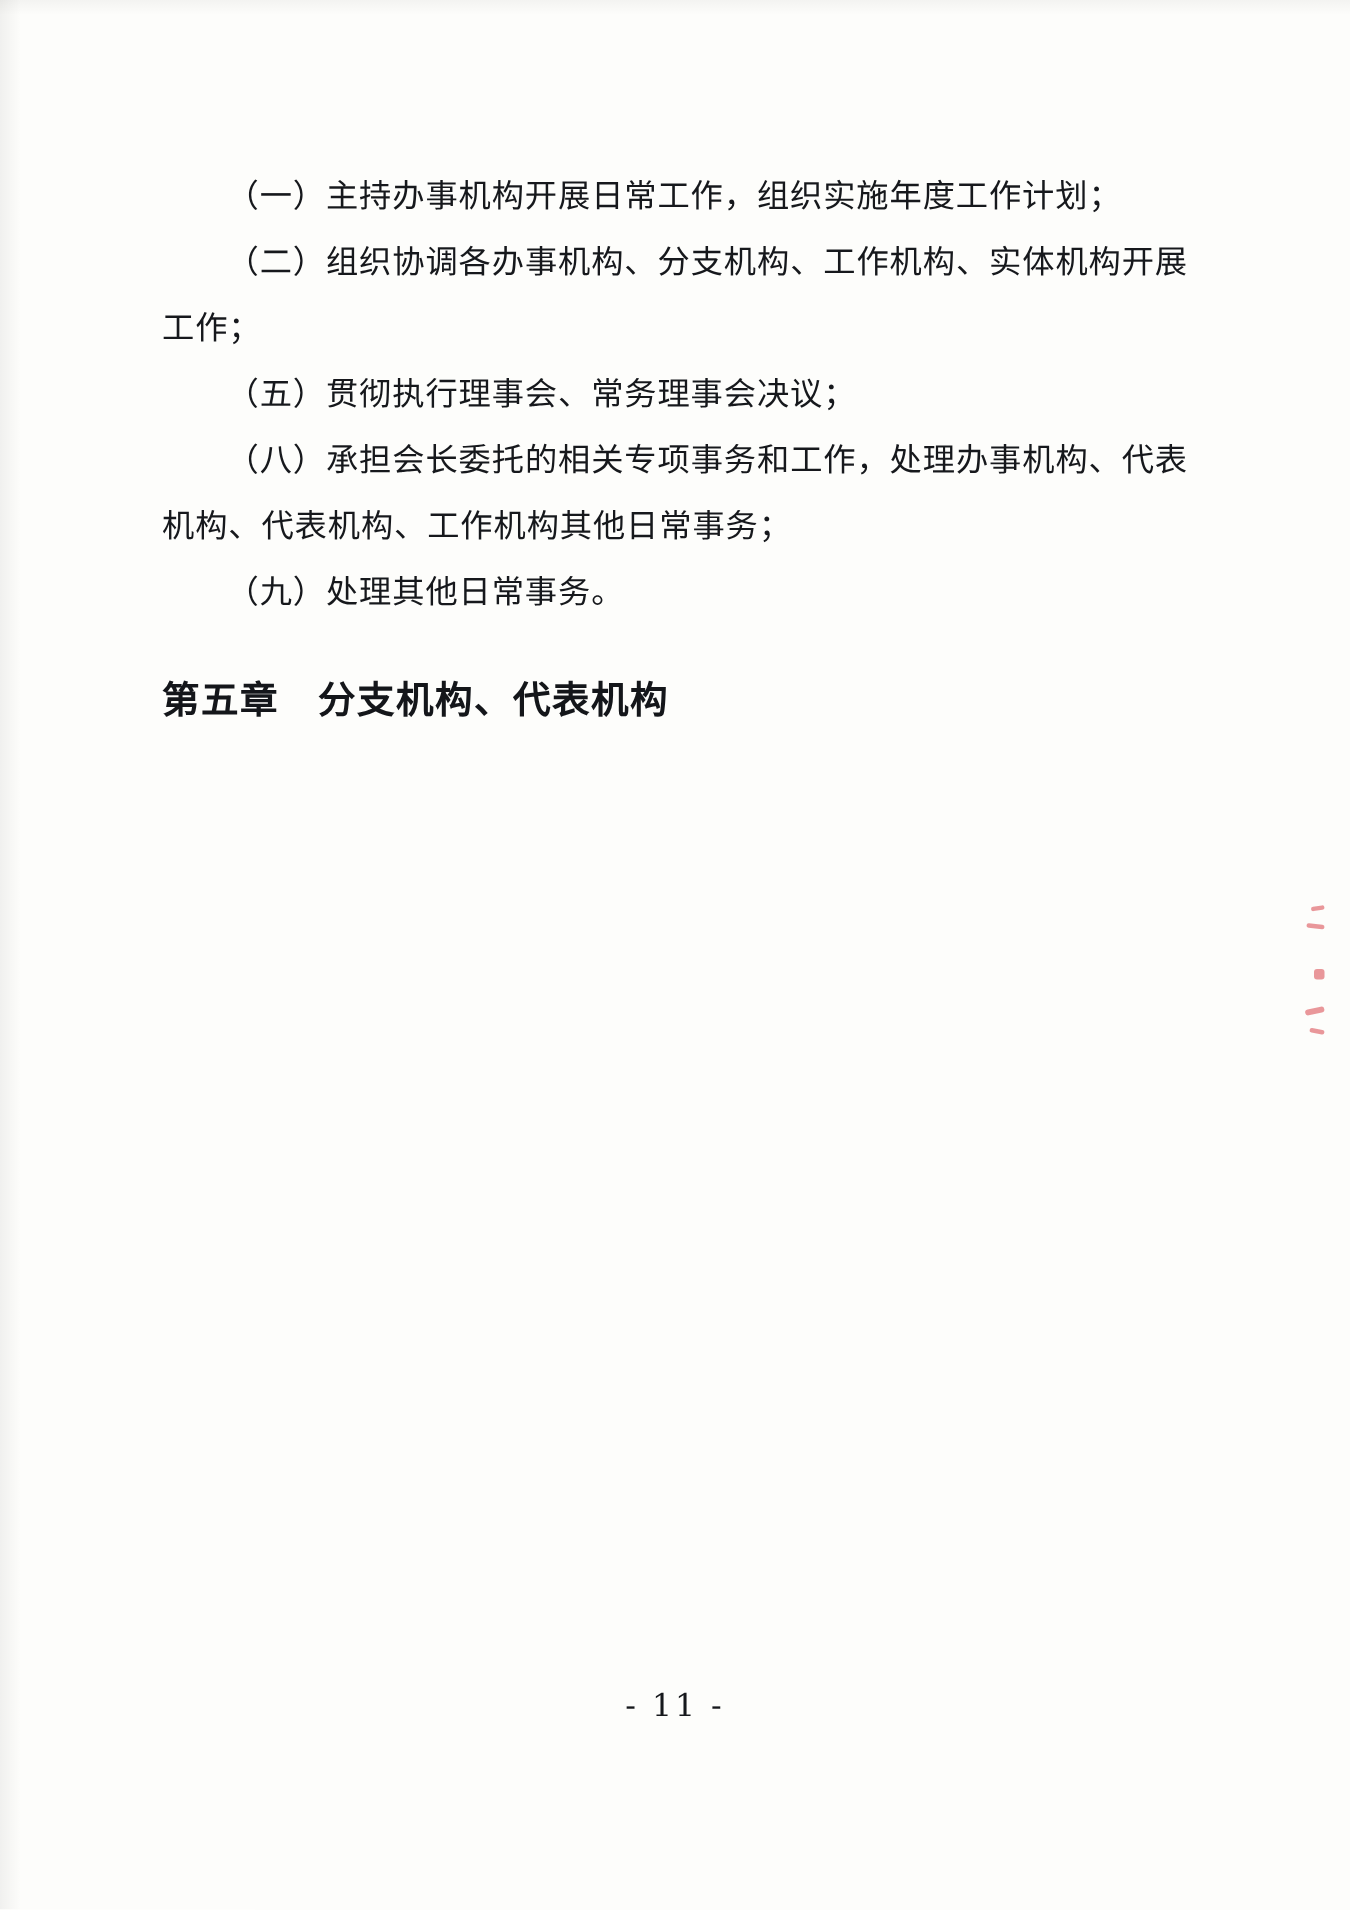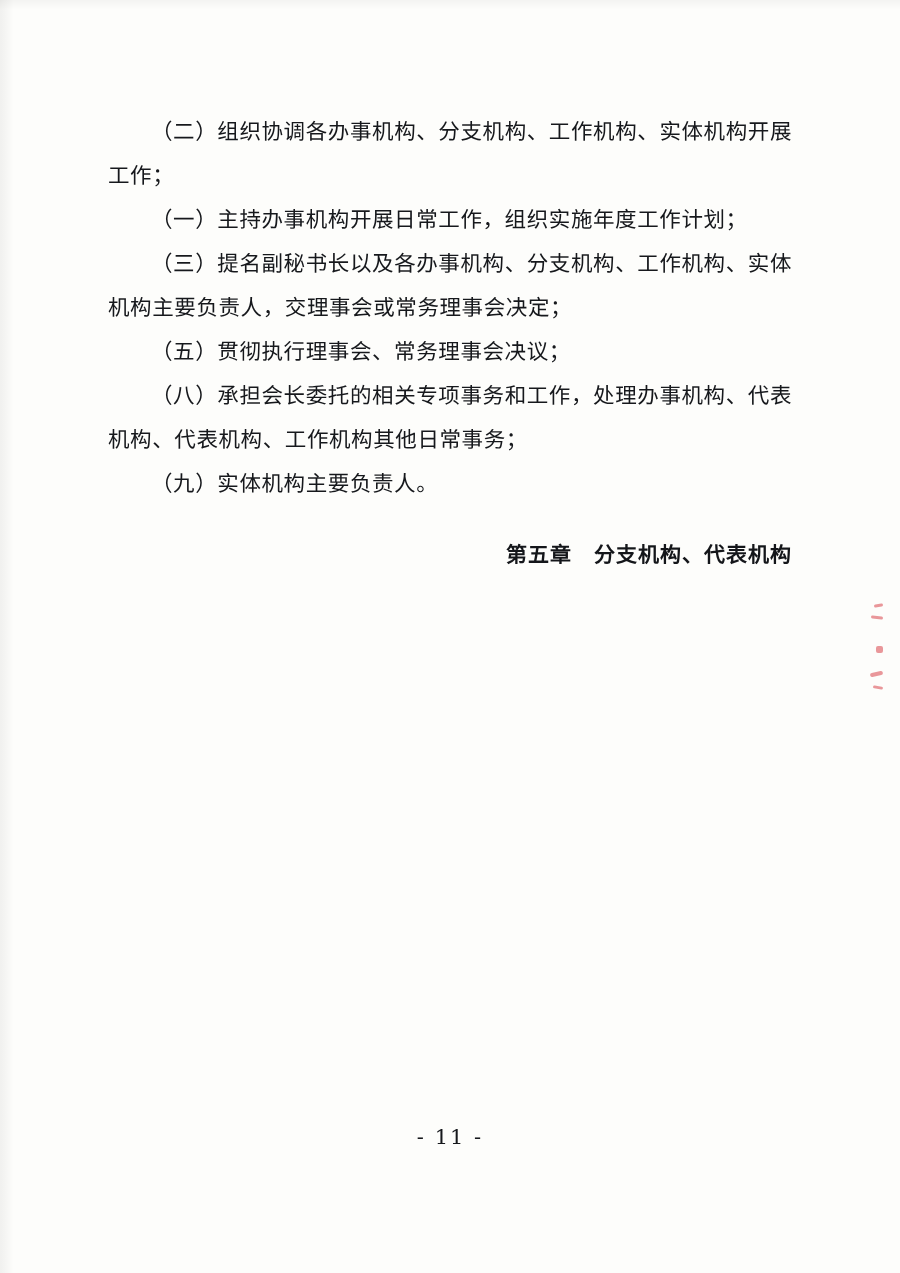--- a/index.html
+++ b/index.html
@@ -35,24 +35,24 @@
     margin: 0;
     color: #16181c;
   }
   .indent2 {
     text-indent: 2em;
   }
   .article-lead {
     font-weight: 700;
   }
   .chapter-title {
-    font-size: 21px;
+    font-size: 25px;
     line-height: 46px;
     font-weight: 700;
-    text-align: right;
+    text-align: left;
     letter-spacing: 1px;
     margin: 26px 0 16px 0;
     color: #14161a;
   }
   .page-number {
     position: absolute;
     left: 0;
     right: 0;
     top: 1125px;
     text-align: center;
@@ -95,26 +95,25 @@
 </style>
 </head>
 <body>
 
 <div class="page">
   <div class="edge-top"></div>
   <div class="edge-left"></div>
 
   <div class="page-inner">
 
+    <p class="para indent2">（一）主持办事机构开展日常工作，组织实施年度工作计划；</p>
     <p class="para indent2">（二）组织协调各办事机构、分支机构、工作机构、实体机构开展工作；</p>
-    <p class="para indent2">（一）主持办事机构开展日常工作，组织实施年度工作计划；</p>
-    <p class="para indent2">（三）提名副秘书长以及各办事机构、分支机构、工作机构、实体机构主要负责人，交理事会或常务理事会决定；</p>
     <p class="para indent2">（五）贯彻执行理事会、常务理事会决议；</p>
     <p class="para indent2">（八）承担会长委托的相关专项事务和工作，处理办事机构、代表机构、代表机构、工作机构其他日常事务；</p>
-    <p class="para indent2">（九）实体机构主要负责人。</p>
+    <p class="para indent2">（九）处理其他日常事务。</p>
 
 
     <h2 class="chapter-title">第五章　分支机构、代表机构</h2>
 
 
   </div>
 
   <div class="stamp-fragment">
     <span class="s1"></span>
     <span class="s2"></span>

